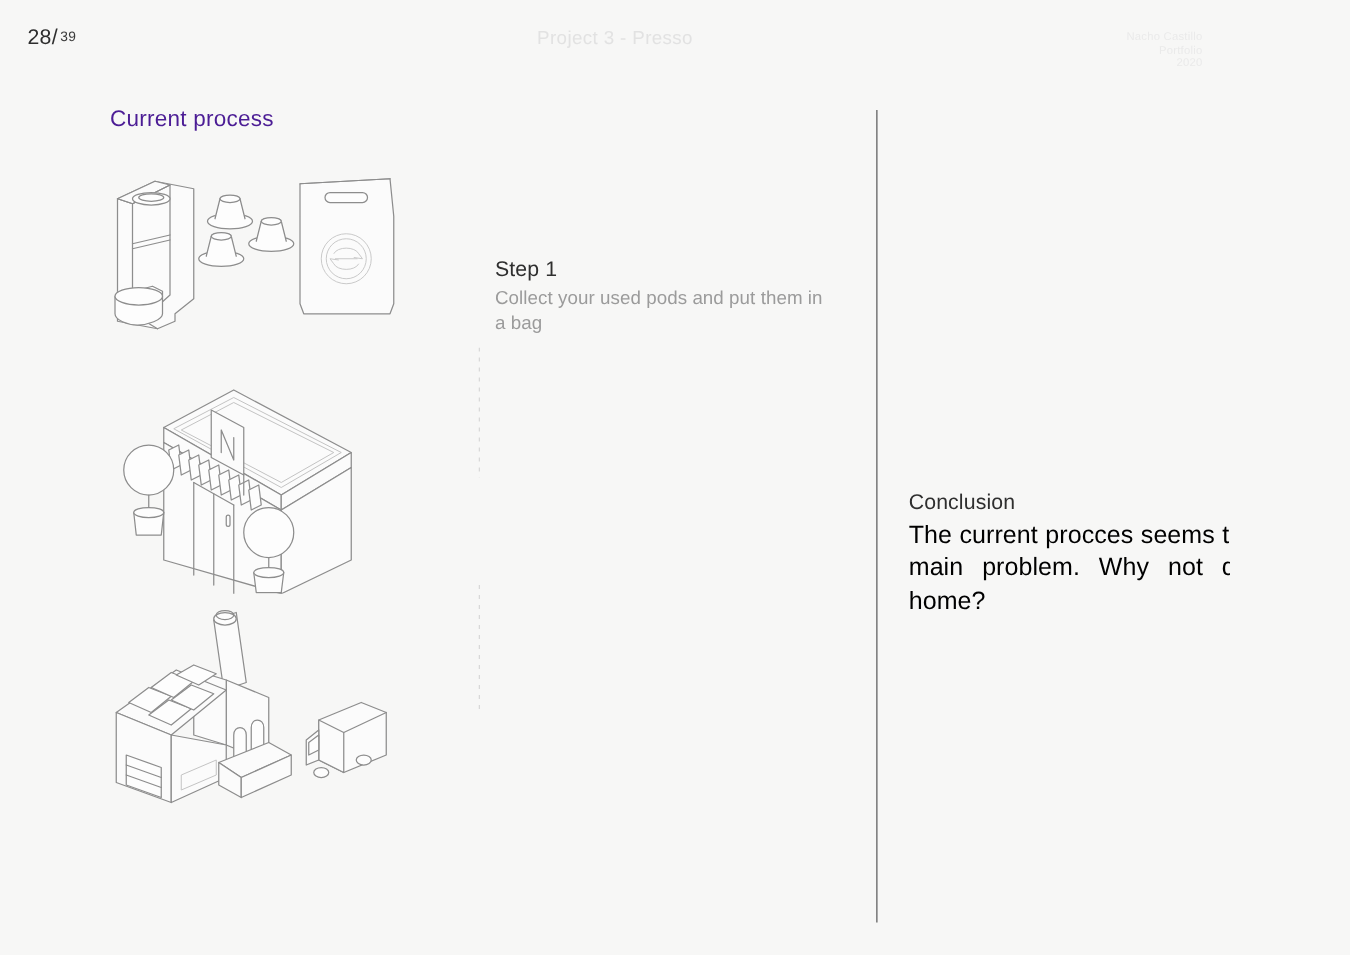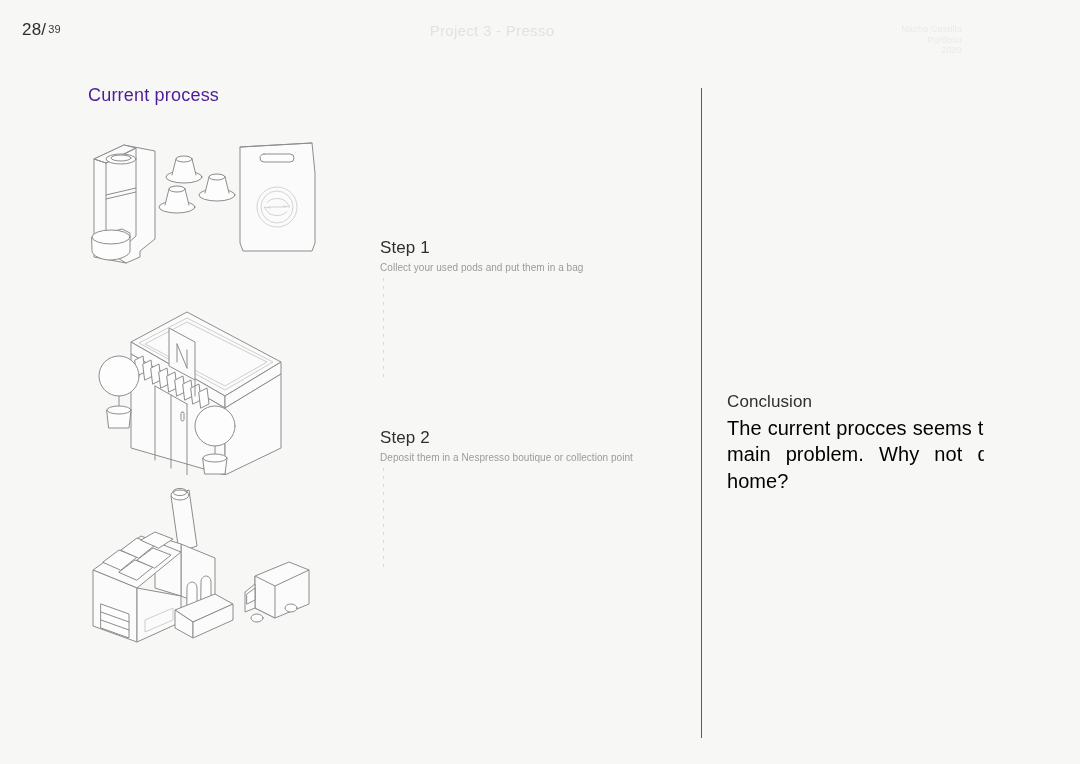--- a/index.html
+++ b/index.html
@@ -85,35 +85,34 @@
     background-image: linear-gradient(to bottom, #d8d8d8 0 3px, rgba(0,0,0,0) 3px 8px);
     background-size: 1px 8px;
     background-repeat: repeat-y;
   }
   .dotted.one { top: 278px; height: 104px; }
   .dotted.two { top: 468px; height: 104px; }
 
   
   .step {
     position: absolute;
-    left: 380px;
+    left: 396px;
     width: 268px;
-    margin-top: 32px;
   }
   .step.s1 { top: 206px; }
   .step.s2 { top: 396px; }
   .step.s3 { top: 586px; }
   .step-title {
     font-size: 17px;
     color: #2f2f2f;
     letter-spacing: .1px;
     margin-bottom: 3px;
   }
   .step-body {
-    font-size: 10px;
+    font-size: 15px;
     line-height: 1.32;
     color: #9b9b9b;
     letter-spacing: .05px;
   }
   .step.s2 .step-body { text-align: justify; }
 
   
   .conclusion {
     position: absolute;
     left: 727px;
@@ -317,24 +316,20 @@
         <ellipse class="ln2" cx="206" cy="130" rx="6" ry="4"></ellipse>
       </g>
     </svg>
   </div>
 
   <div class="step s1">
     <div class="step-title">Step 1</div>
     <div class="step-body">Collect your used pods and put them in a bag</div>
   </div>
 
-  <div class="step s2">
-    <div class="step-title">Step 2</div>
-    <div class="step-body">Deposit them in a Nespresso boutique or collection point</div>
-  </div>
 
 
   <div class="conclusion">
     <div class="conclusion-title">Conclusion</div>
     <div class="conclusion-body">The current procces seems to be the main problem. Why not do it at home?</div>
   </div>
 
 </div>
 
 </body></html>

